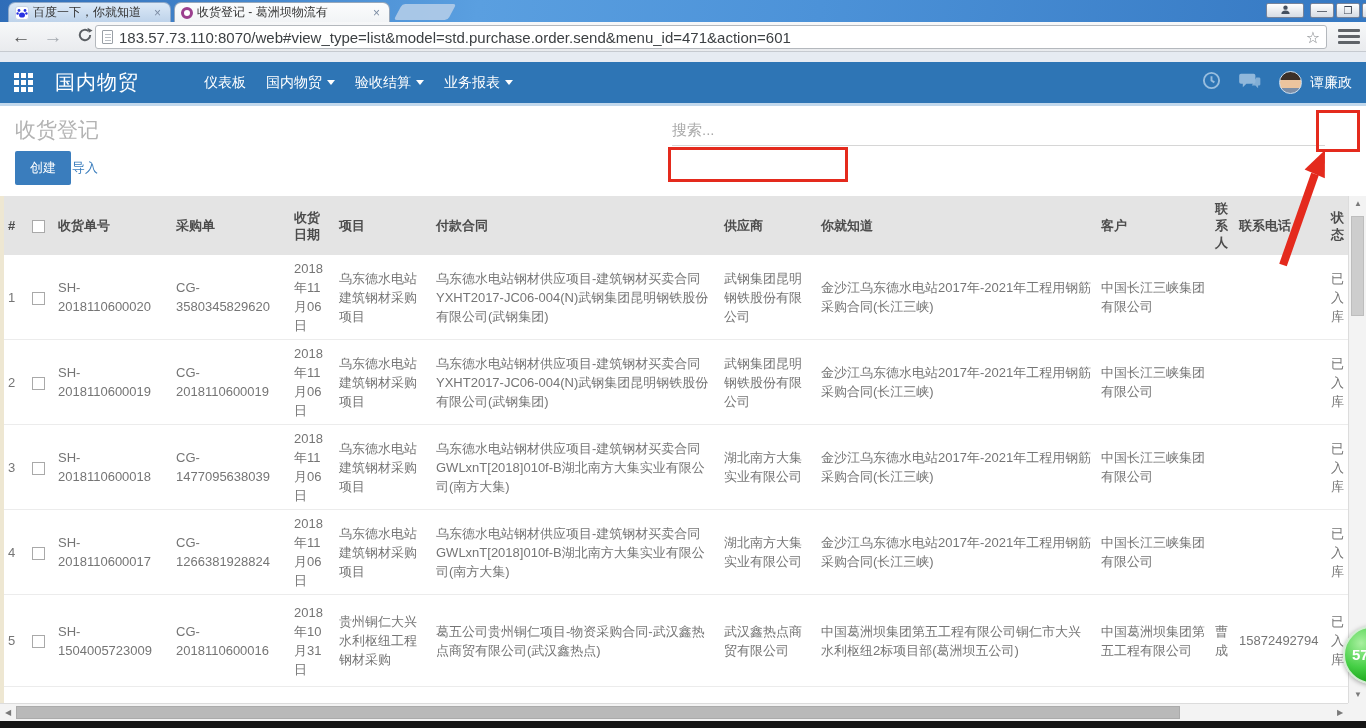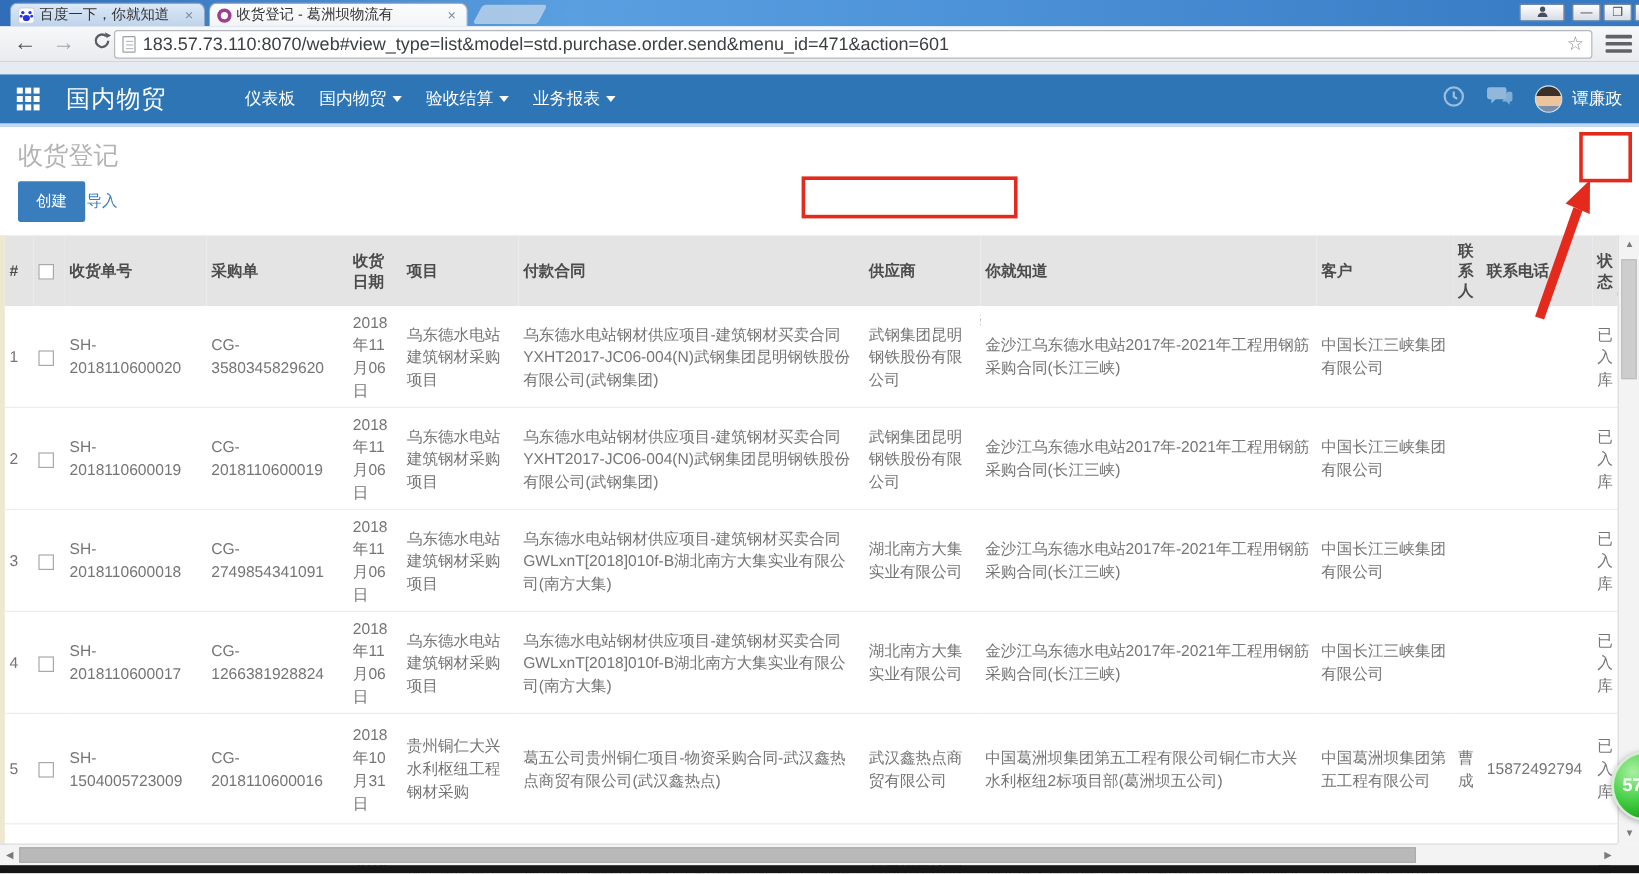--- a/index.html
+++ b/index.html
@@ -211,20 +211,21 @@
       <span class="user-avatar"></span>
       <span class="user-name">谭廉政</span>
     </div>
   </div>
   <div class="appbar-strip"></div>
 
   <div class="cp">
     <div class="page-title">收货登记</div>
     <button class="btn-create">创建</button>
     <a class="link-import" href="#">导入</a>
+    <input class="searchbox" placeholder="搜索..." style="">
     <div class="filters">
       <button class="fbtn">
         <svg width="11" height="11" viewBox="0 0 12 12">
             <path d="M0.5 0.5 h11 l-4.2 5 v5.5 l-2.6 -2 v-3.5 z" fill="#595959"></path>
           </svg>
         <span>筛选</span>
           <span class="fcaret"></span>
       </button>
       <button class="fbtn">
         <span class="group-icon">
@@ -315,21 +316,21 @@
             <td>金沙江乌东德水电站2017年-2021年工程用钢筋采购合同(长江三峡)</td>
             <td>中国长江三峡集团有限公司</td>
             <td></td>
             <td></td>
             <td>已入库</td>
           </tr>
           <tr>
             <td>3</td>
             <td><span class="cb"></span></td>
             <td>SH-2018110600018</td>
-            <td>CG-2749854341091</td>
+            <td>CG-1477095638039</td>
             <td>2018年11月06日</td>
             <td>乌东德水电站建筑钢材采购项目</td>
             <td>乌东德水电站钢材供应项目-建筑钢材买卖合同GWLxnT[2018]010f-B湖北南方大集实业有限公司(南方大集)</td>
             <td>湖北南方大集实业有限公司</td>
             <td>金沙江乌东德水电站2017年-2021年工程用钢筋采购合同(长江三峡)</td>
             <td>中国长江三峡集团有限公司</td>
             <td></td>
             <td></td>
             <td>已入库</td>
           </tr>

